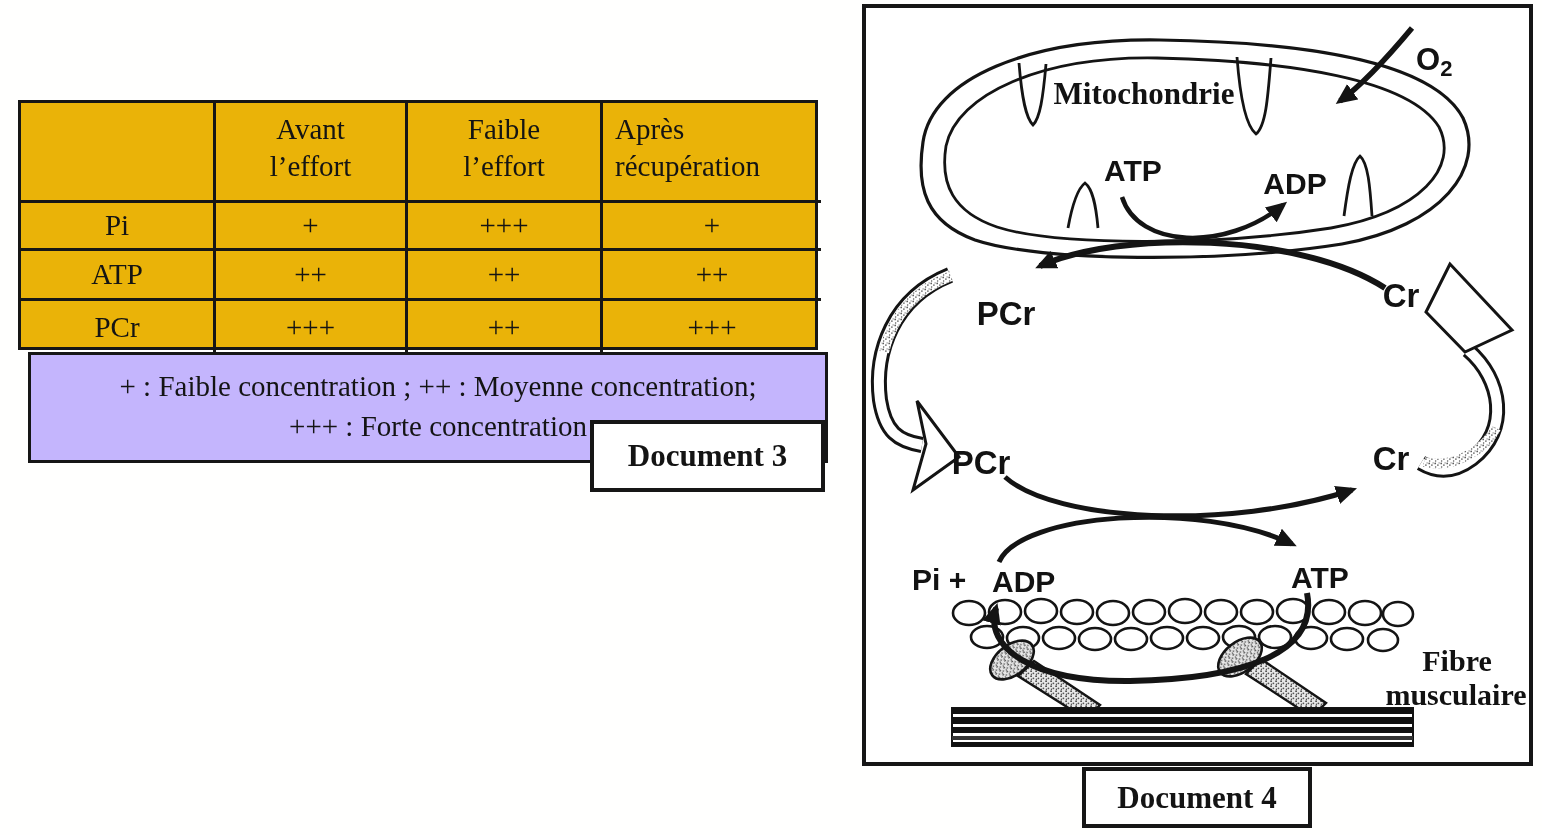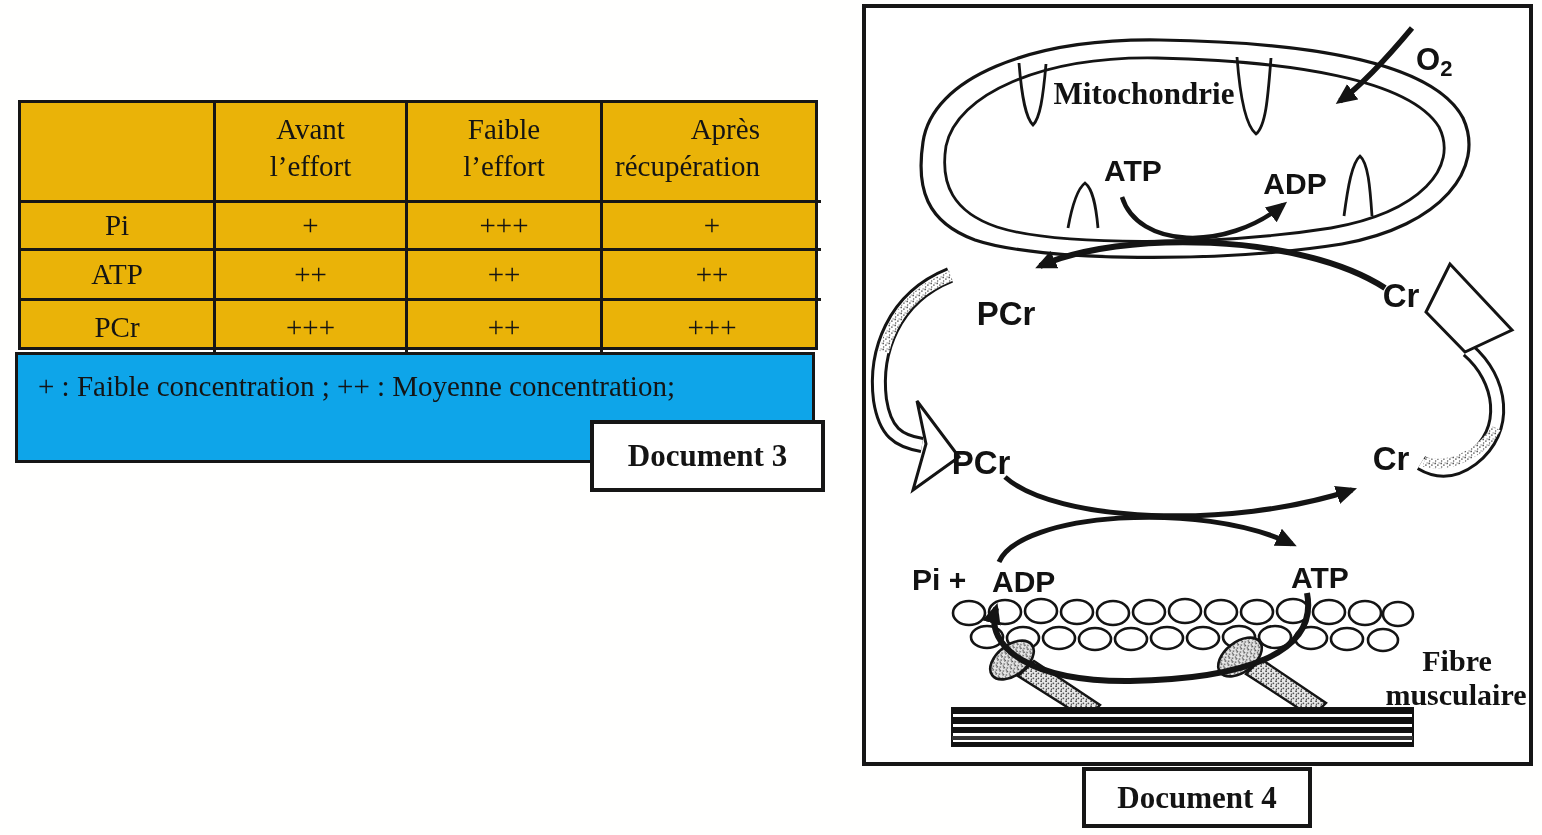--- a/index.html
+++ b/index.html
@@ -10,26 +10,26 @@
   #doc3-table{position:absolute;left:18px;top:100px;width:800px;height:250px;
     display:grid;grid-template-columns:195px 192px 195px 218px;
     grid-template-rows:100px 48px 50px 52px;
     border:3px solid #161616;box-sizing:border-box;background:#eab308;}
   #doc3-table .cell{border-right:3px solid #161616;border-bottom:3px solid #161616;
     box-sizing:border-box;display:flex;align-items:center;justify-content:center;
     font-size:29px;line-height:37px;text-align:center;white-space:pre-line;}
   #doc3-table .cell.last-col{border-right:none;}
   #doc3-table .cell.last-row{border-bottom:none;}
   #doc3-table .cell.hdr{align-items:flex-start;padding-top:8px;}
-  #doc3-table .cell.hdr-left{justify-content:flex-start;text-align:right;padding-left:12px;}
+  #doc3-table .cell.hdr-left{justify-content:flex-start;text-align:left;padding-left:12px;}
 
   
-  #doc3-legend{position:absolute;left:15px;top:352px;width:800px;height:111px;
-    border:3px solid #161616;box-sizing:border-box;background:#0ea5e9;
-    font-size:29px;line-height:40px;padding:11px 0 0 20px;}
+  #doc3-legend{position:absolute;left:28px;top:352px;width:800px;height:111px;
+    border:3px solid #161616;box-sizing:border-box;background:#c4b5fd;
+    font-size:29px;line-height:40px;padding:11px 0 0 20px;text-align:center;}
 
   
   .caption-box{position:absolute;background:#fff;border:4px solid #161616;box-sizing:border-box;
     display:flex;align-items:center;justify-content:center;
     font-weight:bold;font-size:31px;z-index:6;}
   #doc3-caption{left:590px;top:420px;width:235px;height:72px;}
   #doc4-caption{left:1082px;top:767px;width:230px;height:61px;}
 
   
   #doc4-svg{position:absolute;left:0;top:0;z-index:2;}
@@ -61,20 +61,21 @@
     <div class="cell last-col">++</div>
 
     <div class="cell last-row">PCr</div>
     <div class="cell last-row">+++</div>
     <div class="cell last-row">++</div>
     <div class="cell last-row last-col">+++</div>
   </div>
 
   <div id="doc3-legend">
     <div>+ : Faible concentration ;  ++ : Moyenne concentration;</div>
+    <div>+++ : Forte concentration</div>
   </div>
 
   <div id="doc3-caption" class="caption-box">Document 3</div>
 
   <svg id="doc4-svg" width="1542" height="835" viewBox="0 0 1542 835">
     <defs>
       <marker id="mArrow" viewBox="0 0 10 10" refX="7.5" refY="5" markerUnits="userSpaceOnUse" markerWidth="21" markerHeight="21" orient="auto">
         <path d="M0,0.5 L10,5 L0,9.5 z" fill="#141414"></path>
       </marker>
       <pattern id="stip" width="6" height="6" patternUnits="userSpaceOnUse">

